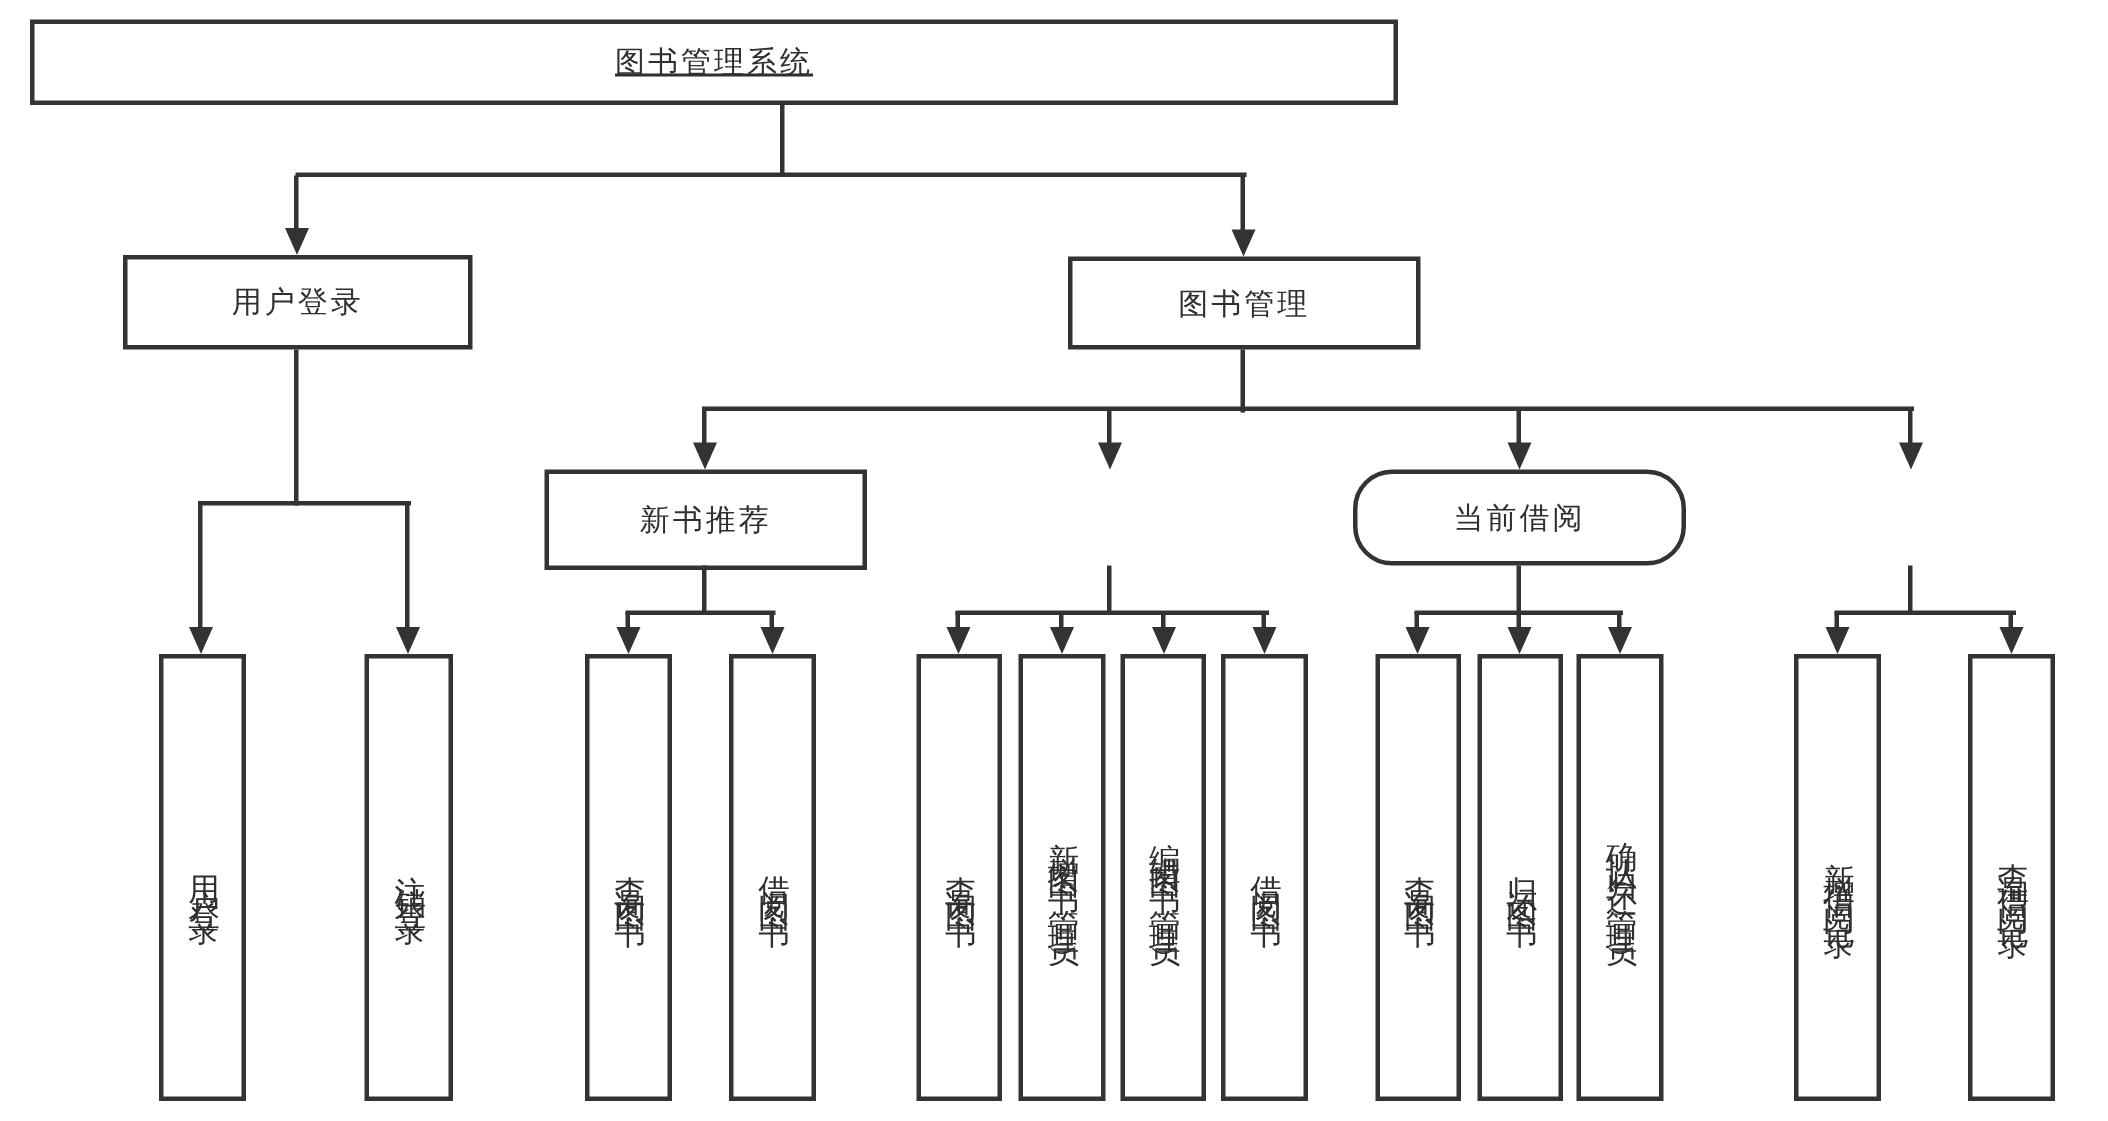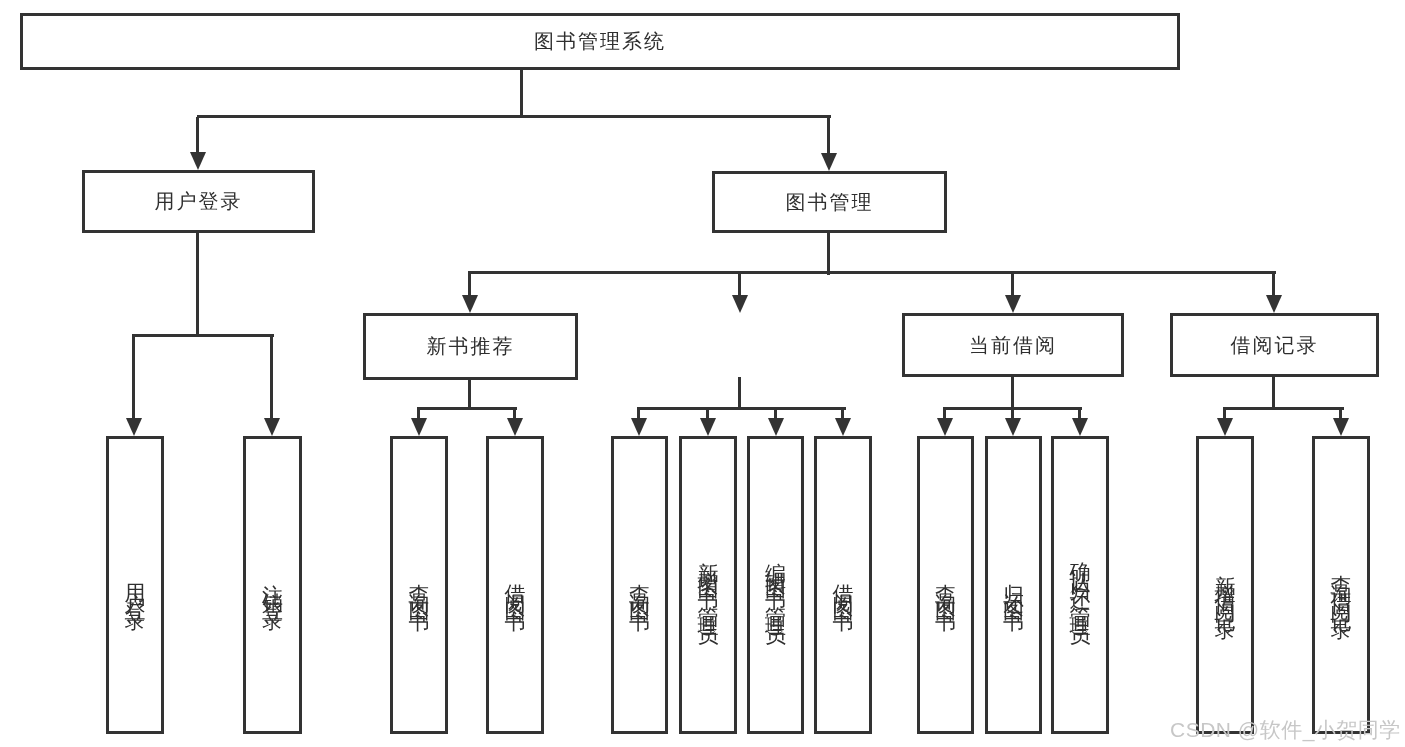--- a/index.html
+++ b/index.html
@@ -21,26 +21,26 @@
   .leaf{
     top:436px;height:298px;
     writing-mode:vertical-rl;text-orientation:mixed;
     font-size:21px;letter-spacing:9px;white-space:normal;
   }
   
   .v{position:absolute;width:3px;background:var(--line);}
   .h{position:absolute;height:3px;background:var(--line);}
   .ah{position:absolute;width:0;height:0;border-left:8px solid transparent;border-right:8px solid transparent;border-top:18px solid var(--line);}
   
-  .b-root{left:20px;top:13px;width:1160px;height:57px;}
+  .b-root{left:20px;top:13px;width:912px;height:57px;text-decoration:underline;}
   .b-login{left:82px;top:170px;width:233px;height:63px;}
   .b-mgmt{left:712px;top:171px;width:235px;height:62px;}
   .b-l3a{left:363px;top:313px;width:215px;height:67px;}
   .b-l3b{left:633px;top:313px;width:215px;height:64px;}
-  .b-l3c{left:902px;top:313px;width:222px;height:64px;}
+  .b-l3c{left:902px;top:313px;width:222px;height:64px;border-radius:26px;}
   .b-l3d{left:1170px;top:313px;width:209px;height:64px;}
   .lf1{left:106px;width:58px;} .lf2{left:243px;width:59px;}
   .lf3{left:390px;width:58px;} .lf4{left:486px;width:58px;}
   .lf5{left:611px;width:57px;} .lf6{left:679px;width:58px;}
   .lf7{left:747px;width:57px;} .lf8{left:814px;width:58px;}
   .lf9{left:917px;width:57px;} .lf10{left:985px;width:57px;} .lf11{left:1051px;width:58px;}
   .lf12{left:1196px;width:58px;} .lf13{left:1312px;width:58px;}
   
   .c-root-stub{left:520px;top:68px;height:50px;}
   .c-l2-h{left:197px;top:115px;width:634px;}
@@ -111,21 +111,20 @@
   <div class="ah c-l3a1h"></div>
   <div class="v c-l3a2"></div>
   <div class="ah c-l3a2h"></div>
   <div class="v c-l3a3"></div>
   <div class="ah c-l3a3h"></div>
   <div class="v c-l3a4"></div>
   <div class="ah c-l3a4h"></div>
 
   <div class="box b-l3a">新书推荐</div>
   <div class="box b-l3c">当前借阅</div>
-  <div class="box b-l3d">借阅记录</div>
 
   <div class="v c-g2-stub"></div>
   <div class="h c-g2-bar"></div>
   <div class="v c-g2a1"></div>
   <div class="ah c-g2a1h"></div>
   <div class="v c-g2a2"></div>
   <div class="ah c-g2a2h"></div>
 
   <div class="v c-g3-stub"></div>
   <div class="h c-g3-bar"></div>
@@ -161,15 +160,14 @@
   <div class="box leaf lf5">查询图书</div>
   <div class="box leaf lf6">新增图书（管理员）</div>
   <div class="box leaf lf7">编辑图书（管理员）</div>
   <div class="box leaf lf8">借阅图书</div>
   <div class="box leaf lf9">查询图书</div>
   <div class="box leaf lf10">归还图书</div>
   <div class="box leaf lf11">确认归还（管理员）</div>
   <div class="box leaf lf12">新增借阅记录</div>
   <div class="box leaf lf13">查询借阅记录</div>
 
-  <div class="wm">CSDN @软件_小贺同学</div>
 
 </div>
 
 </body></html>

